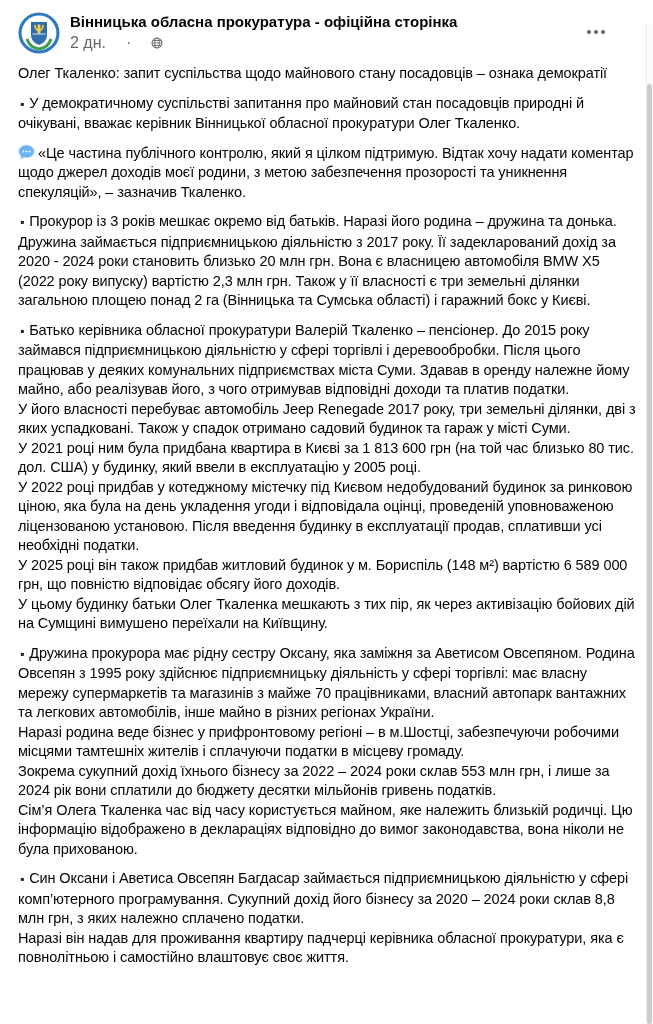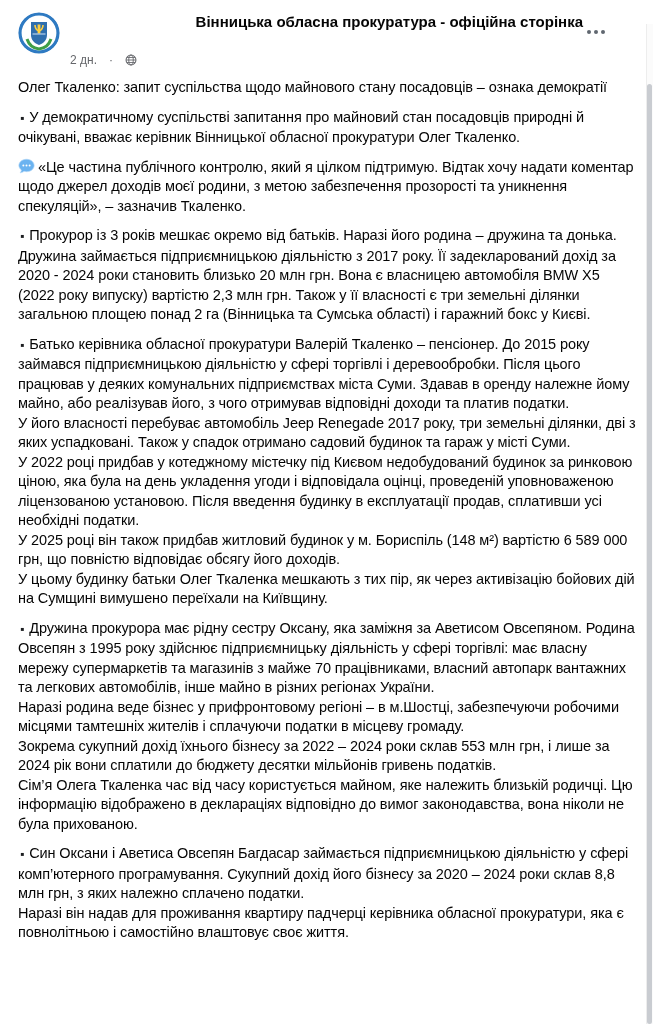--- a/index.html
+++ b/index.html
@@ -17,26 +17,26 @@
     display: flex; align-items: flex-start;
     padding: 12px 16px 4px 18px;
   }
   .avatar {
     width: 42px; height: 42px; border-radius: 50%;
     flex: 0 0 42px; cursor: pointer;
   }
   .header-meta { margin-left: 10px; flex: 1 1 auto; min-width: 0; }
   .page-name {
     font-weight: bold; font-size: 15px; line-height: 20px;
-    color: #050505; cursor: pointer; text-align: right;
+    color: #050505; cursor: pointer;
   }
   .sub-meta {
-    display: flex; align-items: center; gap: 12px;
-    margin-top: 20px;
-    font-size: 12px; color: #65676b; line-height: 16px;
+    display: flex; align-items: center; gap: 20px;
+    margin-top: 3px;
+    font-size: 16px; color: #65676b; line-height: 16px;
   }
   .globe-icon { width: 12px; height: 12px; display: inline-block; }
   .more-button {
     flex: 0 0 auto; margin-top: 14px; margin-right: 28px;
     display: flex; gap: 3px; align-items: center;
     cursor: pointer; padding: 4px;
   }
   .more-button i {
     width: 4px; height: 4px; background: #606770; border-radius: 50%;
     display: block;
@@ -124,20 +124,21 @@
     </div>
 
     <div class="block">
       <div class="line"><span class="marker-square">▪</span><span>Прокурор із 3 років мешкає окремо від батьків. Наразі його родина – дружина та донька.</span></div>
       <div class="line"><span>Дружина займається підприємницькою діяльністю з 2017 року. Її задекларований дохід за 2020 - 2024 роки становить близько 20 млн грн. Вона є власницею автомобіля BMW X5 (2022 року випуску) вартістю 2,3 млн грн. Також у її власності є три земельні ділянки загальною площею понад 2 га (Вінницька та Сумська області) і гаражний бокс у Києві.</span></div>
     </div>
 
     <div class="block">
       <div class="line"><span class="marker-square">▪</span><span>Батько керівника обласної прокуратури Валерій Ткаленко – пенсіонер. До 2015 року займався підприємницькою діяльністю у сфері торгівлі і деревообробки. Після цього працював у деяких комунальних підприємствах міста Суми. Здавав в оренду належне йому майно, або реалізував його, з чого отримував відповідні доходи та платив податки.</span></div>
       <div class="line"><span>У його власності перебуває автомобіль Jeep Renegade 2017 року, три земельні ділянки, дві з яких успадковані. Також у спадок отримано садовий будинок та гараж у місті Суми.</span></div>
+      <div class="line"><span>У 2021 році ним була придбана квартира в Києві за 1 813 600 грн (на той час близько 80 тис. дол. США) у будинку, який ввели в експлуатацію у 2005 році.</span></div>
       <div class="line"><span>У 2022 році придбав у котеджному містечку під Києвом недобудований будинок за ринковою ціною, яка була на день укладення угоди і відповідала оцінці, проведеній уповноваженою ліцензованою установою. Після введення будинку в експлуатації продав, сплативши усі необхідні податки.</span></div>
       <div class="line"><span>У 2025 році він також придбав житловий будинок у м. Бориспіль (148 м²) вартістю 6 589 000 грн, що повністю відповідає обсягу його доходів.</span></div>
       <div class="line"><span>У цьому будинку батьки Олег Ткаленка мешкають з тих пір, як через активізацію бойових дій на Сумщині вимушено переїхали на Київщину.</span></div>
     </div>
 
     <div class="block">
       <div class="line"><span class="marker-square">▪</span><span>Дружина прокурора має рідну сестру Оксану, яка заміжня за Аветисом Овсепяном. Родина Овсепян з 1995 року здійснює підприємницьку діяльність у сфері торгівлі: має власну мережу супермаркетів та магазинів з майже 70 працівниками, власний автопарк вантажних та легкових автомобілів, інше майно в різних  регіонах України.</span></div>
       <div class="line"><span>Наразі родина веде бізнес у прифронтовому регіоні – в м.Шостці, забезпечуючи робочими місцями тамтешніх жителів і сплачуючи податки в місцеву громаду.</span></div>
       <div class="line"><span>Зокрема сукупний дохід їхнього бізнесу за 2022 – 2024 роки склав 553 млн грн, і лише за 2024 рік вони сплатили до бюджету десятки мільйонів гривень податків.</span></div>
       <div class="line"><span>Сім’я Олега Ткаленка час від часу користується  майном, яке належить близькій родичці. Цю інформацію відображено в деклараціях відповідно до вимог законодавства, вона ніколи не була прихованою.</span></div>

